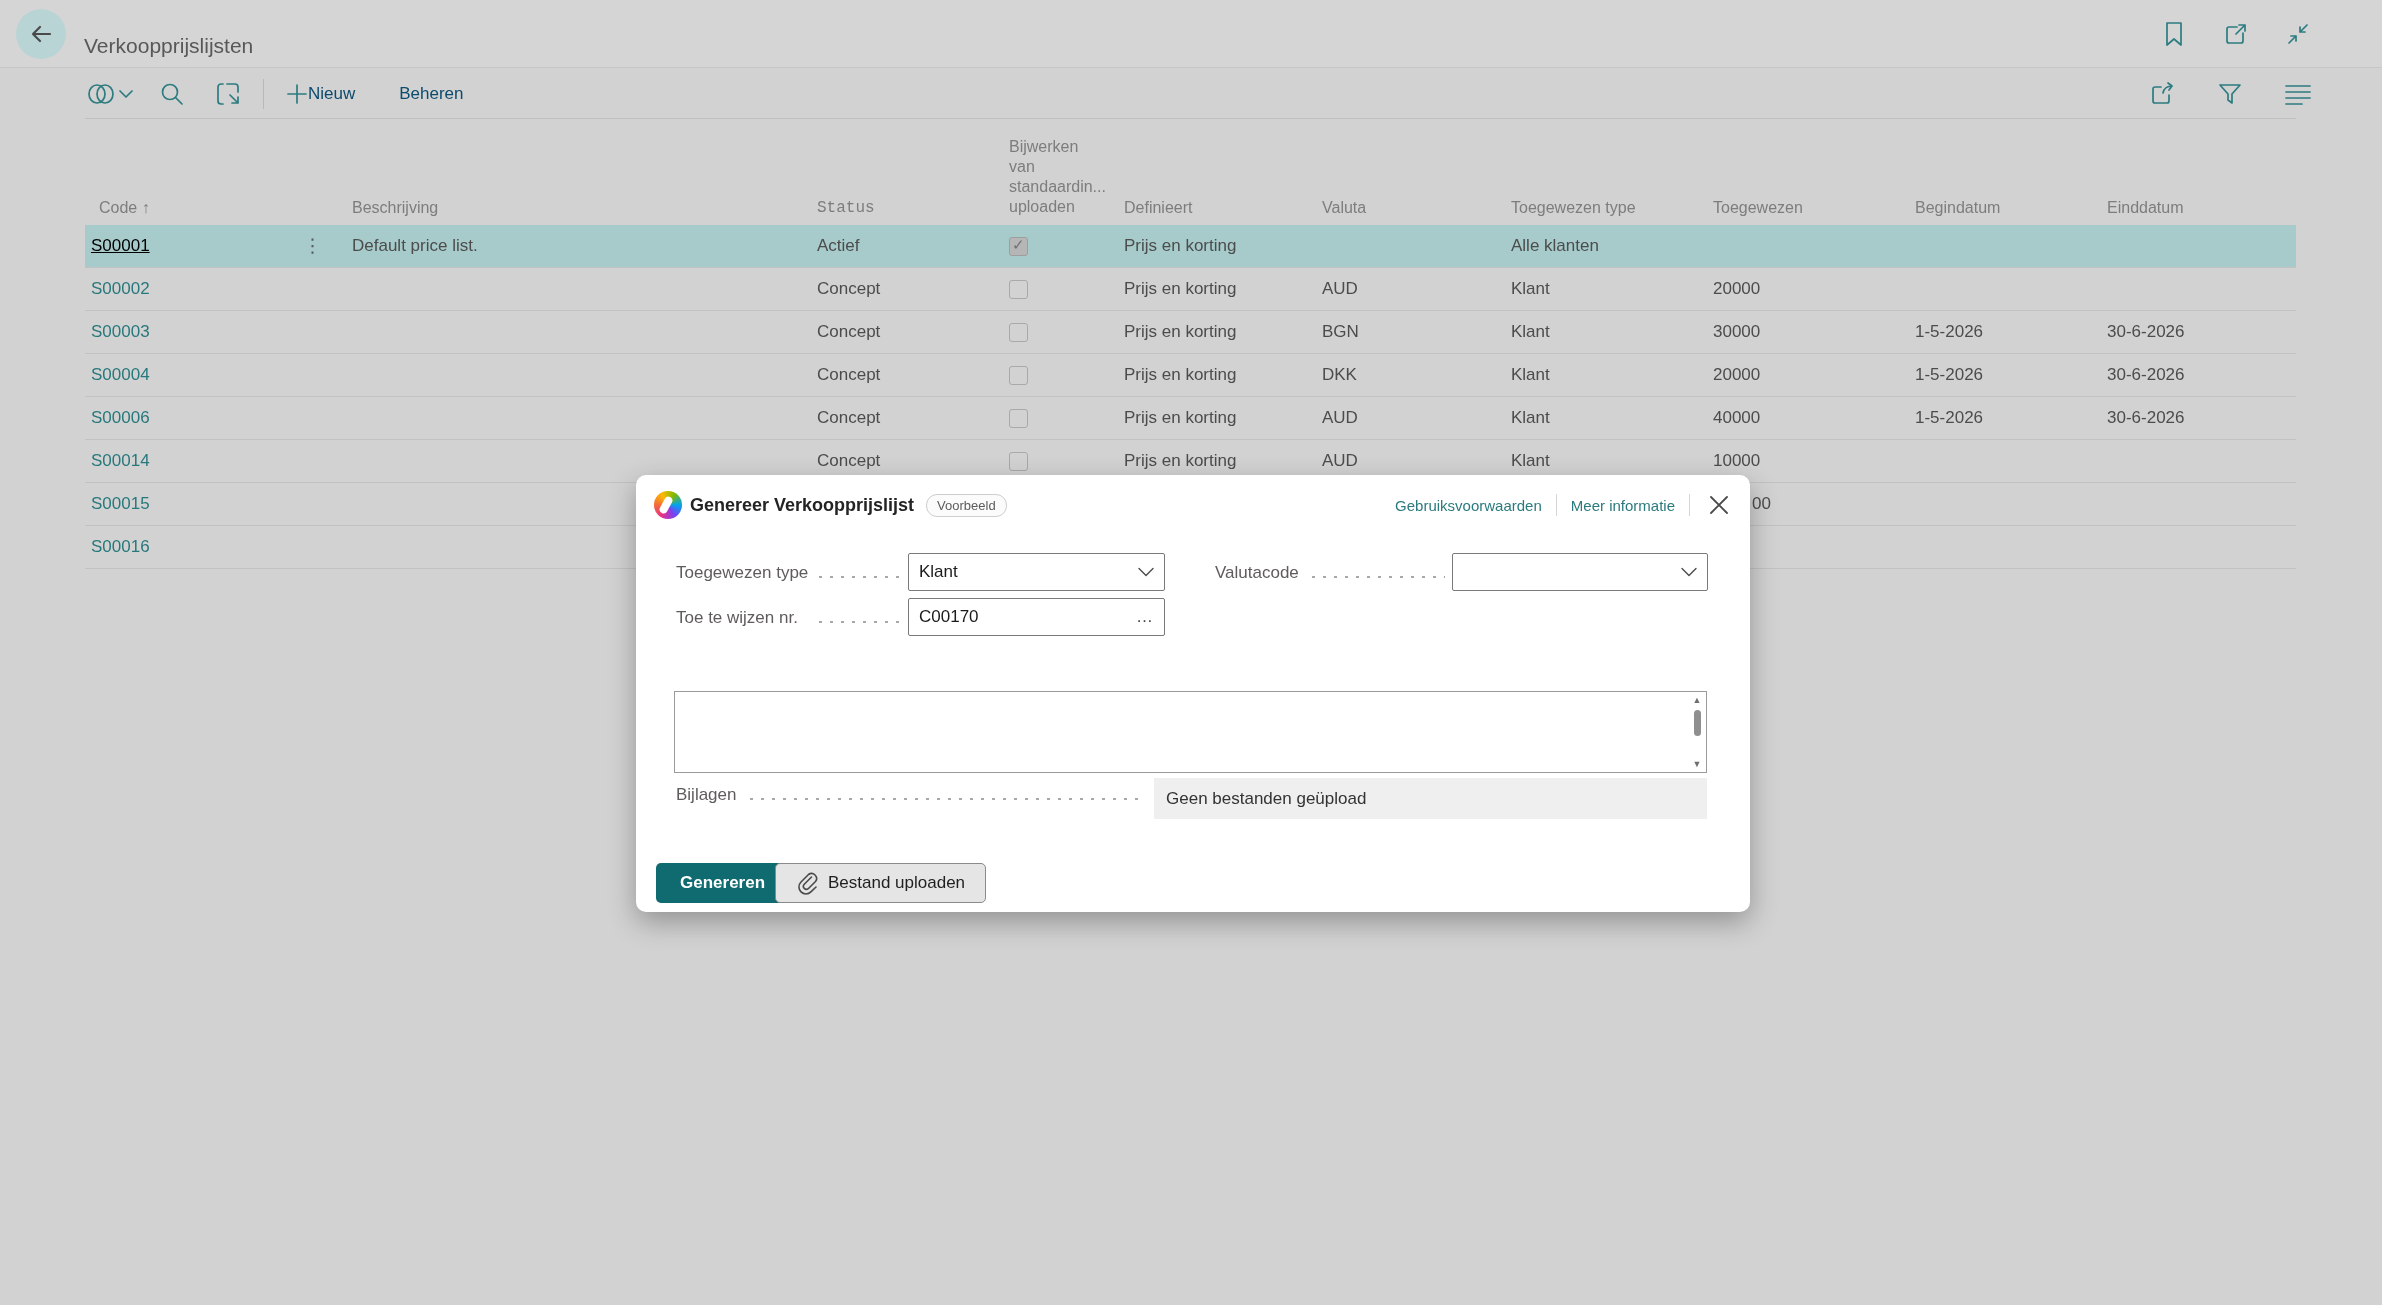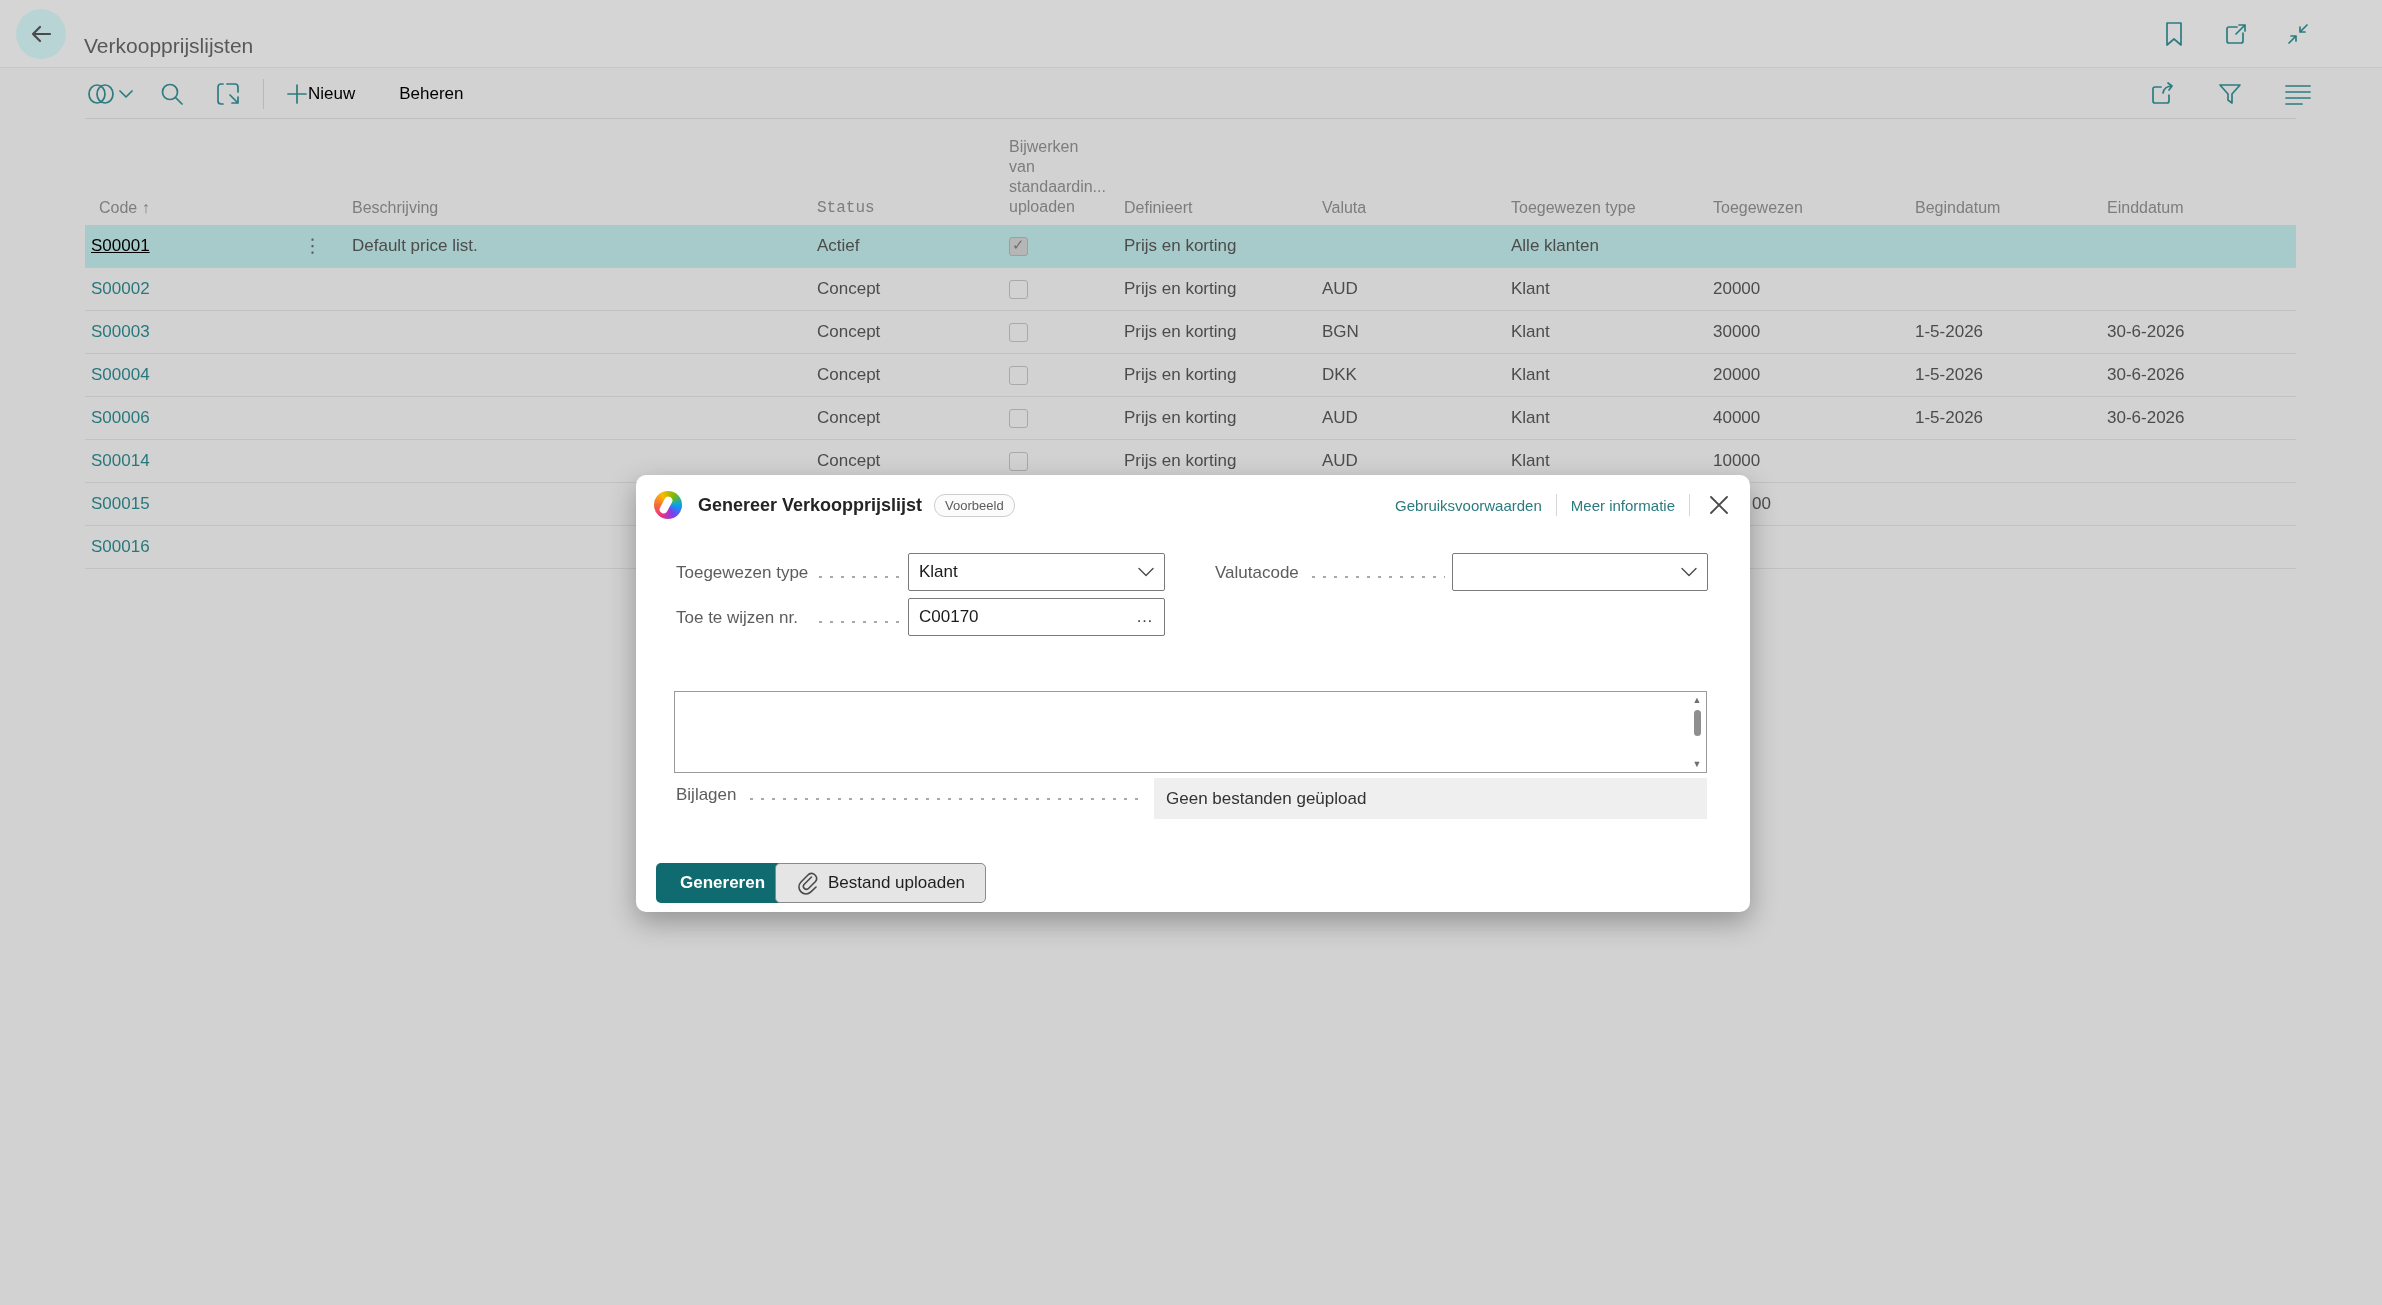--- a/index.html
+++ b/index.html
@@ -13,21 +13,21 @@
   .page-title { position:absolute; left:84px; top:0; height:68px; line-height:68px; font-size:21px; color:#585858;margin-top:12px; }
   .topbar-icons { position:absolute; right:70px; top:0; height:68px; display:flex; align-items:center; gap:34px; }
   .ticon { width:28px; height:28px; display:flex; align-items:center; justify-content:center; cursor:pointer; }
   svg.teal { stroke:#2c7c80; fill:none; stroke-width:1.7; stroke-linecap:round; stroke-linejoin:round; }
   svg.dark { stroke:#4a4a4a; fill:none; stroke-width:2.2; stroke-linecap:round; stroke-linejoin:round; }
 
   
   .actionbar { position:absolute; left:0; top:69px; width:2382px; height:50px; }
   .actionbar-inner { position:absolute; left:85px; top:0; height:50px; display:flex; align-items:center; }
   .abar-divider { width:1px; height:30px; background:#b9b9b9; margin:0 22px; }
-  .abtn { display:flex; align-items:center; cursor:pointer; color:#000000; font-size:17px; margin-right:44px; }
+  .abtn { display:flex; align-items:center; cursor:pointer; color:#0c4a6e; font-size:17px; margin-right:44px; }
   .abar-rule { position:absolute; left:85px; top:118px; width:2211px; height:1px; background:#bfbfbf; }
   .actionbar-right { position:absolute; right:70px; top:0; height:50px; display:flex; align-items:center; gap:40px; }
 
   
   .thead { position:absolute; left:85px; top:122px; width:2211px; height:103px; font-size:16px; color:#7d7d7d; }
   .th { position:absolute; bottom:8px; white-space:nowrap; }
   .th-multi { position:absolute; bottom:8px; width:120px; line-height:20px; }
   .tbody { position:absolute; left:85px; top:225px; width:2211px; }
   .trow { position:relative; height:43px; border-bottom:1px solid #c2c2c2; font-size:17px; color:#4c4c4c; }
   .trow.selected { background:#a7cbcb; }
@@ -49,21 +49,21 @@
   .col-toeg { left:1628px; }
   .col-begin { left:1830px; }
   .col-eind { left:2022px; }
   .col-frag { left:1667px; }
 
   
   .dialog { position:absolute; left:636px; top:475px; width:1114px; height:437px; background:#ffffff; border-radius:10px; box-shadow:0 10px 28px rgba(0,0,0,0.30); z-index:10; }
   .dlg-header { position:absolute; left:18px; right:16px; top:12px; height:36px; display:flex; align-items:center; }
   .copilot-logo { width:28px; height:28px; border-radius:50%; background:conic-gradient(from 210deg,#e8308a,#f26b3a,#ffb900,#7fba00,#00a4ef,#7b3ff2,#e8308a); position:relative; flex:0 0 auto; }
   .copilot-logo::after { content:""; position:absolute; left:8px; top:5px; width:8px; height:18px; background:#ffffff; border-radius:5px; transform:rotate(28deg); }
-  .dlg-title { font-size:18px; font-weight:bold; color:#242424; margin-left:16px; white-space:nowrap; }
+  .dlg-title { font-size:18px; font-weight:bold; color:#242424; margin-left:8px; white-space:nowrap; }
   .badge { margin-left:12px; font-size:13px; color:#5c5c5c; border:1px solid #cecece; background:#fbfbfb; border-radius:11px; padding:3px 10px; white-space:nowrap; }
   .dlg-header-right { margin-left:auto; display:flex; align-items:center; }
   .dlg-link { font-size:15px; color:#2a7a7e; text-decoration:none; cursor:pointer; white-space:nowrap; }
   .vsep { width:1px; height:22px; background:#d6d6d6; margin:0 14px; }
   .dlg-close { width:30px; height:30px; display:flex; align-items:center; justify-content:center; cursor:pointer; }
 
   .fieldlabel { font-size:17px; color:#5f5d5b; white-space:nowrap; }
   .leader { position:absolute; height:4px; background-image:radial-gradient(circle, #a8a8a8 1.4px, transparent 1.5px); background-size:11px 4px; background-repeat:repeat-x; }
   .bcfield { position:absolute; height:38px; border:1px solid #7a7a7a; border-radius:2px; background:#fff; font-size:17px; color:#1b1b1b; display:flex; align-items:center; padding:0 10px; cursor:pointer; }
   .bcfield .chev { margin-left:auto; }

